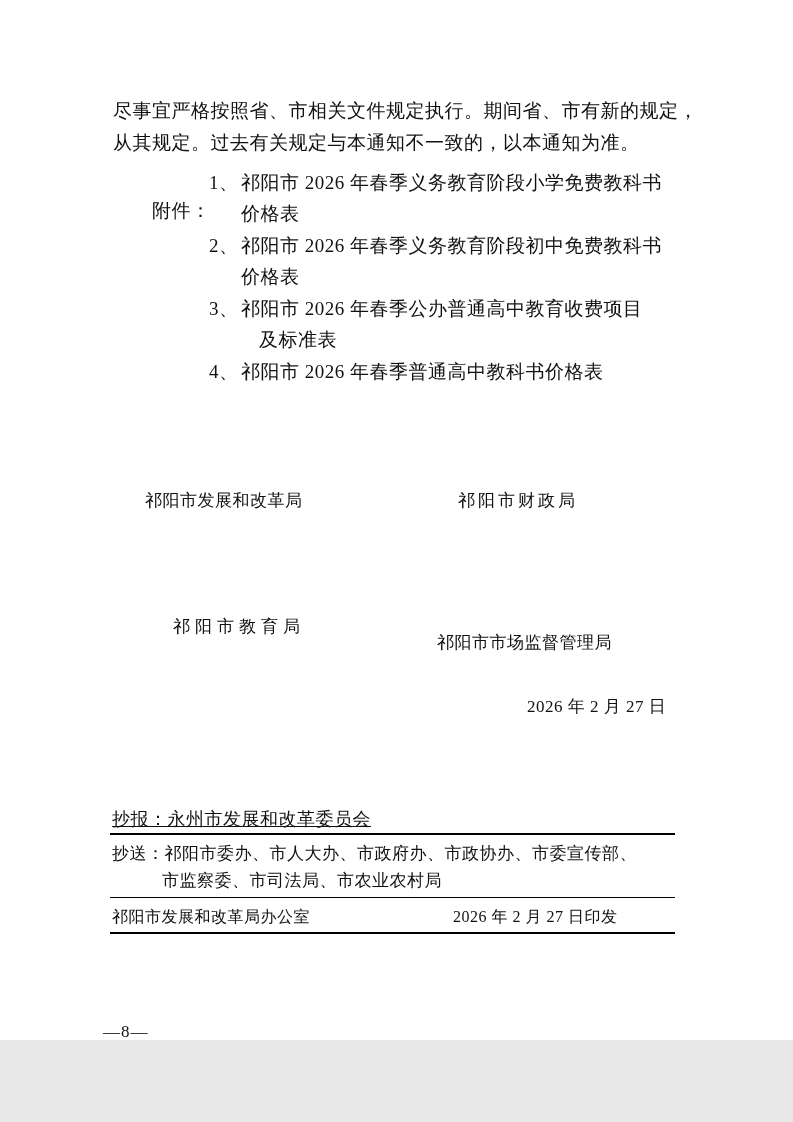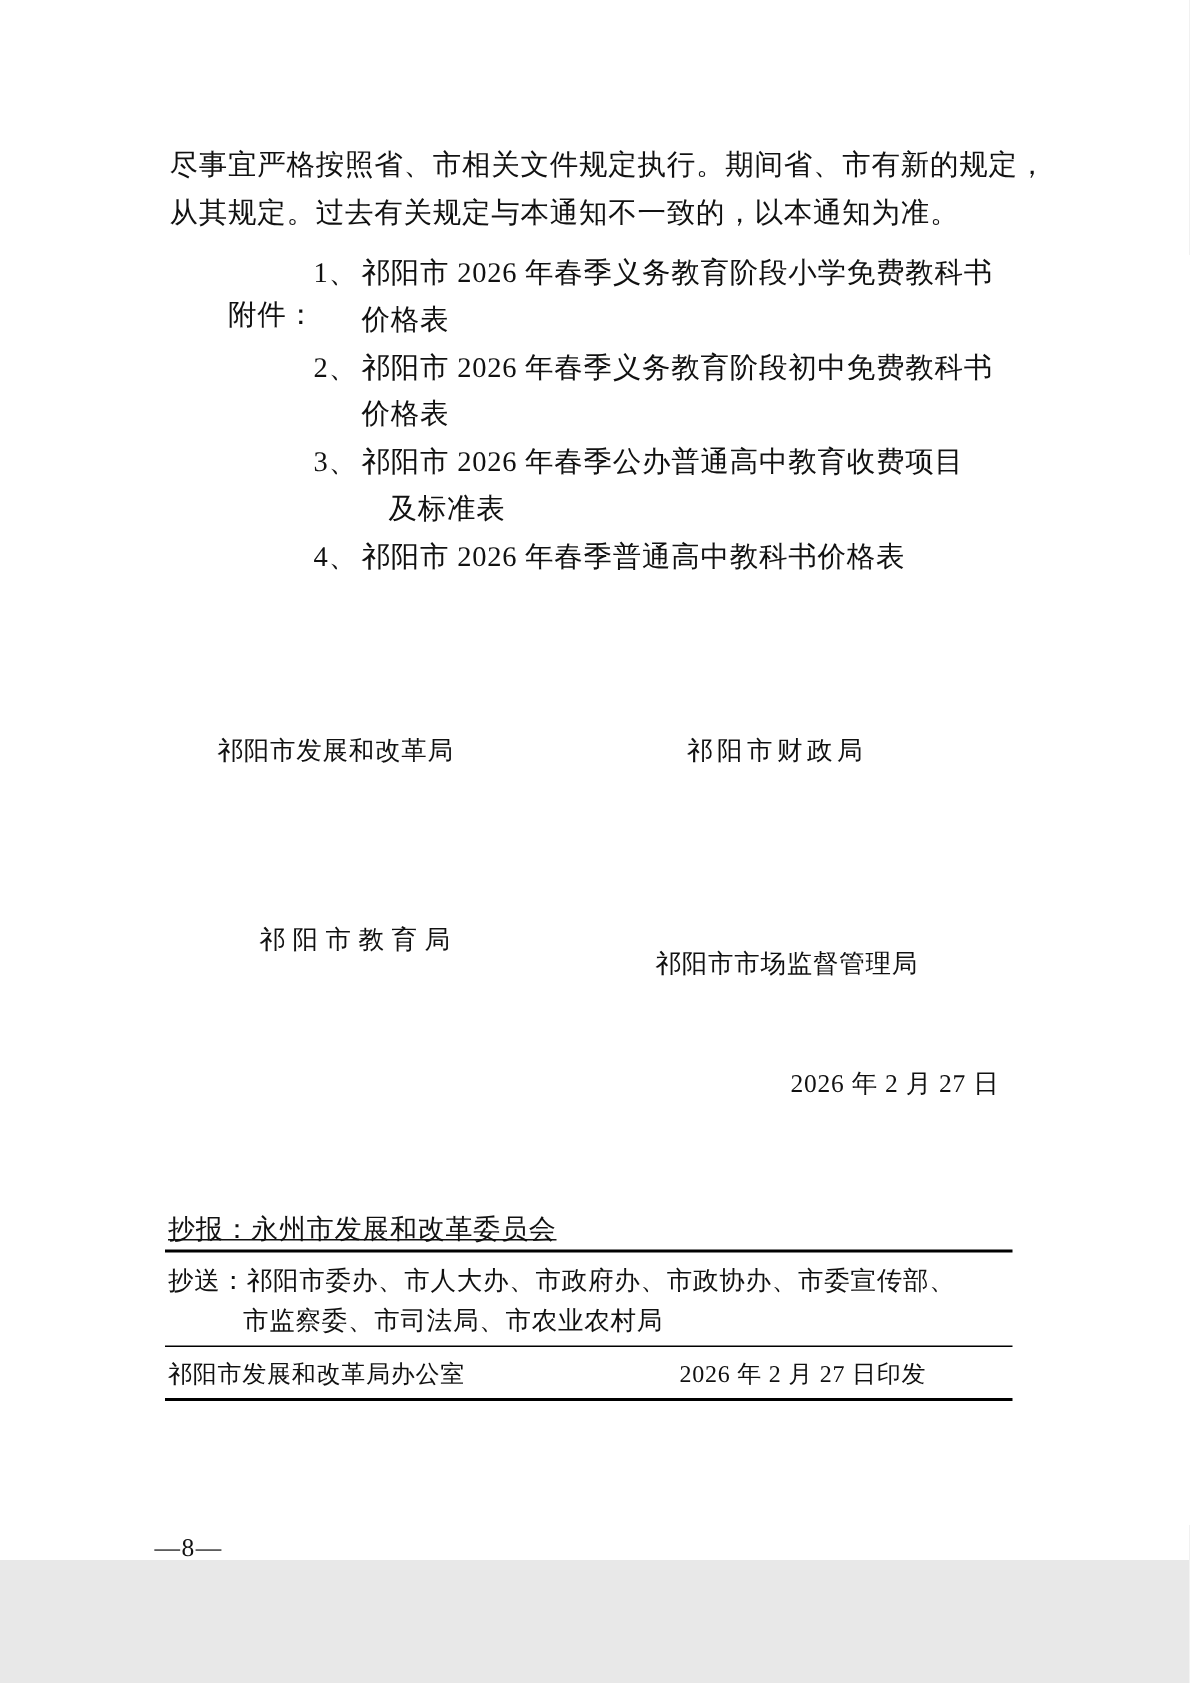--- a/index.html
+++ b/index.html
@@ -61,21 +61,21 @@
 
   <div class="t" style="left:209px; top:360px;">4、</div>
   <div class="t" style="left:241px; top:360px;">祁阳市 2026 年春季普通高中教科书价格表</div>
 
   <div class="t sig" style="left:145px; top:490px;">祁阳市发展和改革局</div>
   <div class="t sig" style="left:458px; top:490px; letter-spacing:3px;">祁阳市财政局</div>
 
   <div class="t sig" style="left:173px; top:616px; letter-spacing:5px;">祁阳市教育局</div>
   <div class="t sig" style="left:437px; top:620px;margin-top:12px;">祁阳市市场监督管理局</div>
 
-  <div class="t sig" style="left:527px; top:712px;">2026 年 2 月 27 日</div>
+  <div class="t sig" style="left:527px; top:696px;">2026 年 2 月 27 日</div>
 
   <div class="t" style="left:112px; top:808px; font-size:18px;text-decoration:underline;">抄报：永州市发展和改革委员会</div>
 
   <div class="rule" style="top:833px; border-top-width:2px;"></div>
 
   <div class="t footer-text" style="left:112px; top:843px;">抄送：祁阳市委办、市人大办、市政府办、市政协办、市委宣传部、</div>
   <div class="t footer-text" style="left:162px; top:870px;">市监察委、市司法局、市农业农村局</div>
 
   <div class="rule" style="top:897px;"></div>
 

